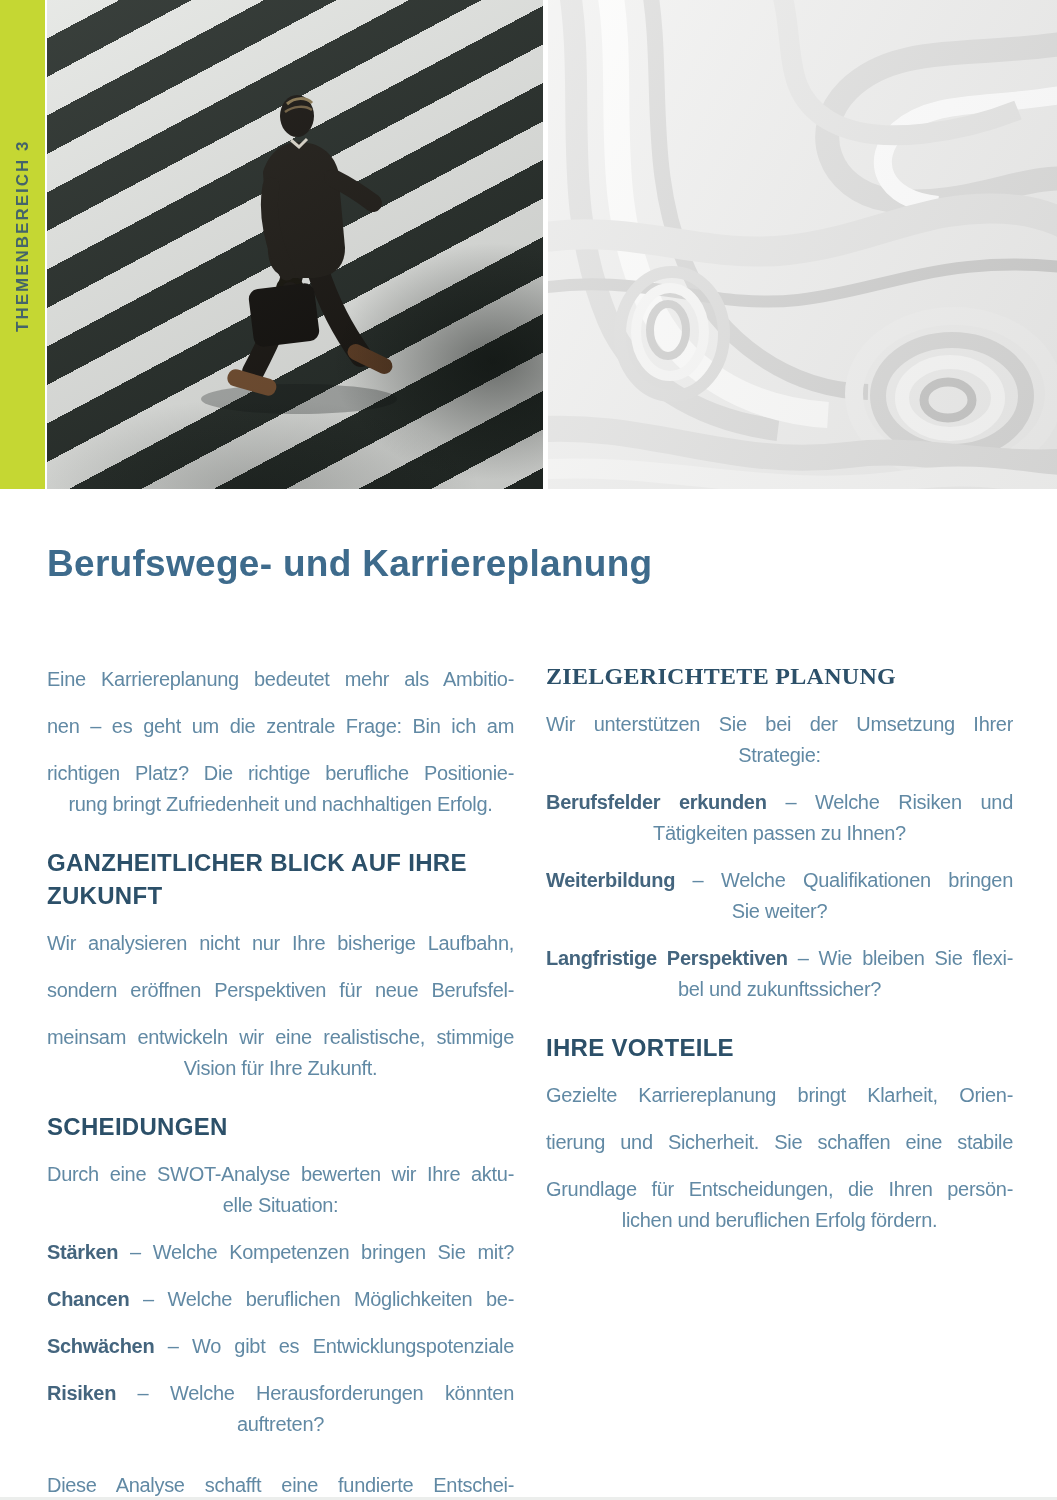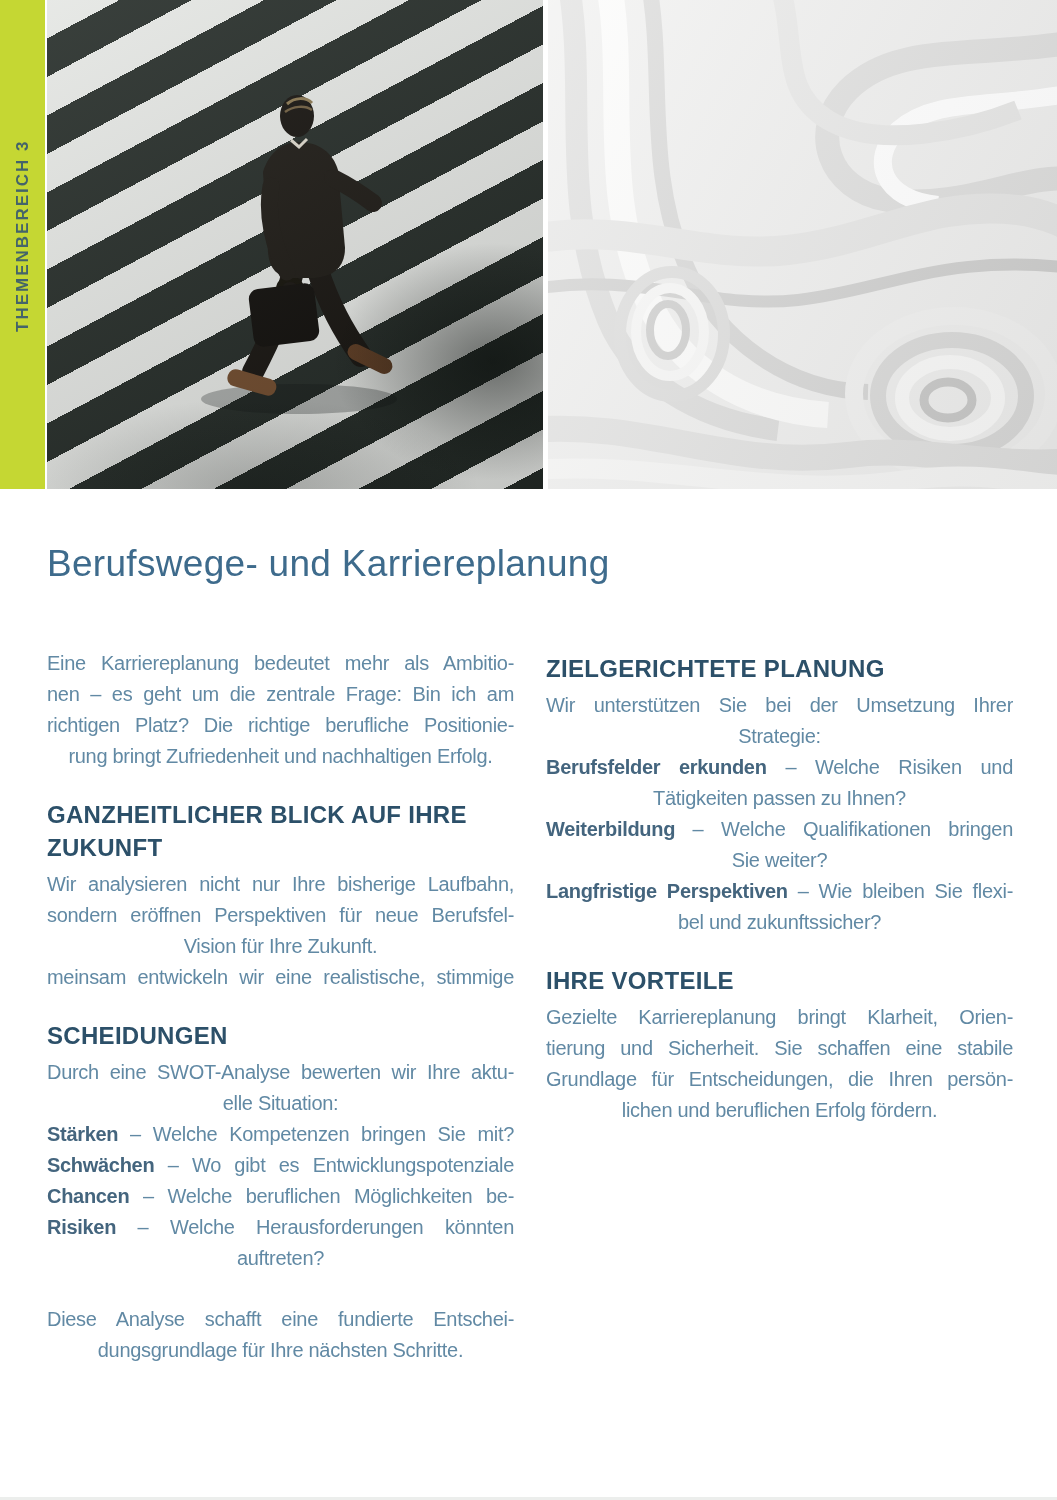--- a/index.html
+++ b/index.html
@@ -43,42 +43,42 @@
     left:548px;width:509px;background:#ececeb;
   }
   .photo-right::after{
     content:"";position:absolute;inset:0;pointer-events:none;
     background:linear-gradient(120deg, rgba(255,255,255,0.45), rgba(120,120,120,0.10));
   }
   .photo svg{position:absolute;left:0;top:0;}
   
   .title{
     position:absolute;left:47px;top:543px;margin:0;
-    font-size:37px;font-weight:normal;letter-spacing:0.3px;
+    font-size:37px;font-weight:bold;letter-spacing:0.3px;
     color:var(--title-blue,#3e6b8c);
   }
   
   .columns{
     position:absolute;left:47px;top:648px;width:966px;
     display:flex;gap:32px;
   }
   .col{
     width:467px;
     font-size:20px;line-height:31px;letter-spacing:-0.3px;
     color:var(--body-blue,#6189a4);
   }
   .block.heading{margin:26px 0 5px 0;}
-  .block.heading:first-child{margin-top:4px;}
+  .block.heading:first-child{margin-top:12px;font-family:Liberation Serif, serif;}
   .block.para + .block.para{margin-top:30px;}
   .heading .line{
     font-size:24px;line-height:33px;font-weight:bold;letter-spacing:0.3px;
     color:var(--heading-navy,#2c5069);text-align:left;
   }
   .para .line{height:31px;overflow:hidden;}
-  .para .line.fill{text-align:justify;text-align-last:justify;}
+  .para .line.fill{text-align:justify;text-align-last:justify;margin-top:16px;}
   .para .line.nofill{text-align:center;}
   .b{font-weight:bold;color:var(--bold-blue,#44657e);}
   .page-bottom-edge{
     position:absolute;left:0;right:0;bottom:0;height:3px;background:#eceeec;
   }
 </style>
 </head>
 <body>
 
 <div class="page">
@@ -143,32 +143,32 @@
           <div class="line fill"><span>richtigen Platz? Die richtige berufliche Positionie-</span></div>
           <div class="line nofill"><span>rung bringt Zufriedenheit und nachhaltigen Erfolg.</span></div>
         </div>
         <div class="block heading">
           <div class="line nofill"><span>GANZHEITLICHER BLICK AUF IHRE</span></div>
           <div class="line nofill"><span>ZUKUNFT</span></div>
         </div>
         <div class="block para">
           <div class="line fill"><span>Wir analysieren nicht nur Ihre bisherige Laufbahn,</span></div>
           <div class="line fill"><span>sondern eröffnen Perspektiven für neue Berufsfel-</span></div>
+          <div class="line fill"><span>meinsam entwickeln wir eine realistische, stimmige</span></div>
           <div class="line nofill"><span>Vision für Ihre Zukunft.</span></div>
-          <div class="line fill"><span>meinsam entwickeln wir eine realistische, stimmige</span></div>
         </div>
         <div class="block heading">
           <div class="line nofill"><span>SCHEIDUNGEN</span></div>
         </div>
         <div class="block para">
           <div class="line fill"><span>Durch eine SWOT-Analyse bewerten wir Ihre aktu-</span></div>
           <div class="line nofill"><span>elle Situation:</span></div>
           <div class="line fill"><span class="b">Stärken</span><span> – Welche Kompetenzen bringen Sie mit?</span></div>
+          <div class="line fill"><span class="b">Chancen</span><span> – Welche beruflichen Möglichkeiten be-</span></div>
           <div class="line fill"><span class="b">Schwächen</span><span> – Wo gibt es Entwicklungspotenziale</span></div>
-          <div class="line fill"><span class="b">Chancen</span><span> – Welche beruflichen Möglichkeiten be-</span></div>
           <div class="line fill"><span class="b">Risiken</span><span> – Welche Herausforderungen könnten</span></div>
           <div class="line nofill"><span>auftreten?</span></div>
         </div>
         <div class="block para">
           <div class="line fill"><span>Diese Analyse schafft eine fundierte Entschei-</span></div>
           <div class="line nofill"><span>dungsgrundlage für Ihre nächsten Schritte.</span></div>
         </div>
       </div>
     <div class="col">
         <div class="block heading">

